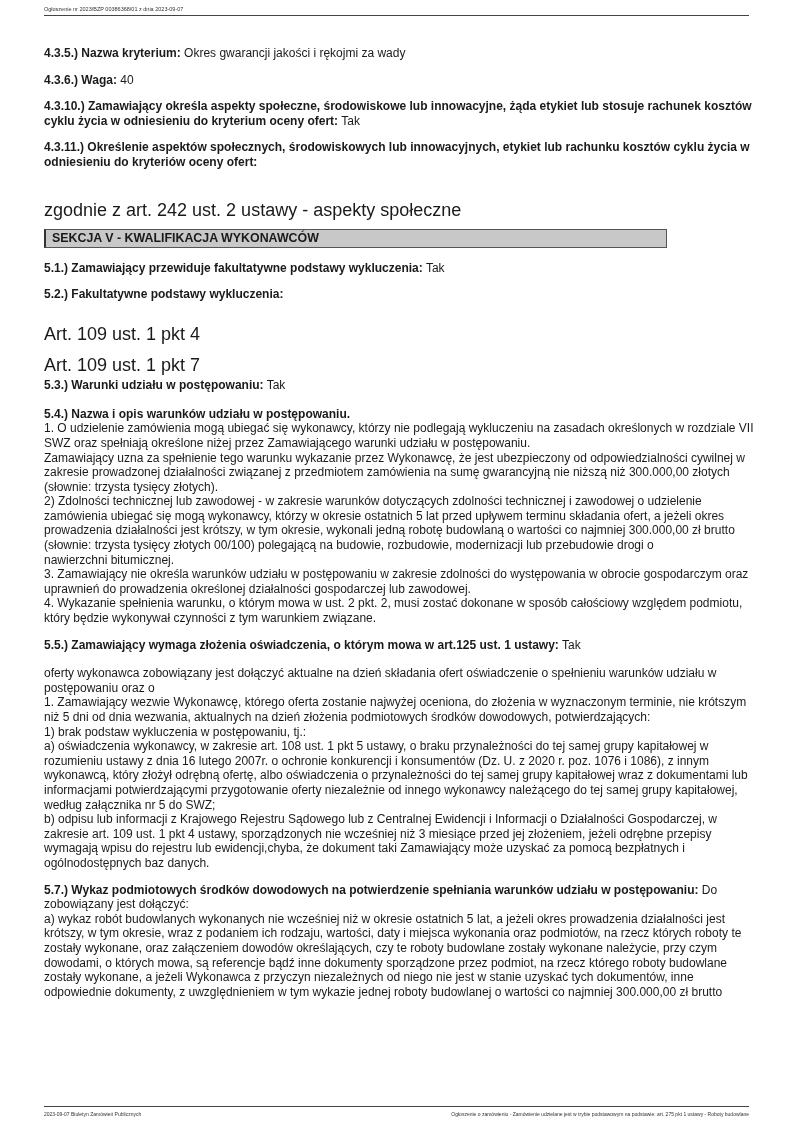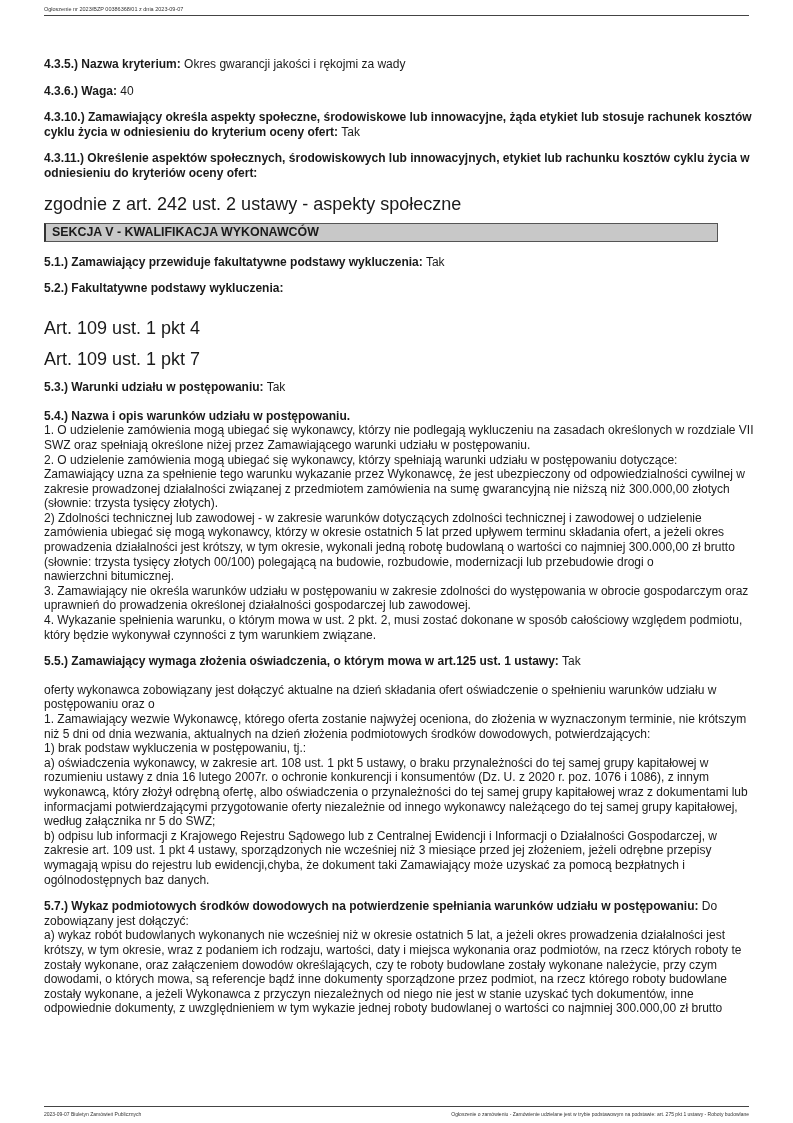--- a/index.html
+++ b/index.html
@@ -11,59 +11,58 @@
       position: absolute; left: 44px; top: 6px; width: 705px;
       font-size: 5.5px; color: #333;
       border-bottom: 1px solid #444; padding-bottom: 3px;
     }
     .page-footer {
       position: absolute; left: 44px; top: 1106px; width: 705px;
       border-top: 1px solid #444; padding-top: 4px;
       font-size: 5px; color: #333; display: flex; justify-content: space-between;
     }
     .content {
-      position: absolute; left: 44px; top: 57px; width: 710px;
+      position: absolute; left: 44px; top: 46px; width: 710px;
       font-size: 12px; line-height: 14.6px;
     }
     .item { margin: 0 0 12px 0; }
     .item .lbl { font-weight: bold; }
     .plain { margin: 0 0 12px 0; font-size: 18px; }
     .section-bar {
       background: #c8c8c8; border: 1px solid #555; border-left: 2px solid #333;
       font-weight: bold; font-size: 12.4px; padding: 1px 6px; margin: 0 0 13px 0;
-      width: 674px; box-sizing: border-box;
+      width: 623px; box-sizing: border-box;
     }
     .block .line { display: block; }
   </style>
 </head>
 <body>
 
 <div class="page-header">
   <span>Ogłoszenie nr 2023/BZP 00386368/01 z dnia 2023-09-07</span>
 </div>
 
 <div class="content">
   <p class="item"><span class="lbl">4.3.5.) Nazwa kryterium:</span><span> Okres gwarancji jakości i rękojmi za wady</span></p>
   <p class="item"><span class="lbl">4.3.6.) Waga:</span><span> 40</span></p>
   <p class="item"><span class="lbl">4.3.10.) Zamawiający określa aspekty społeczne, środowiskowe lub innowacyjne, żąda etykiet lub stosuje rachunek kosztów cyklu życia w odniesieniu do kryterium oceny ofert:</span><span> Tak</span></p>
-  <p class="item" style="margin-bottom:16px"><span class="lbl">4.3.11.) Określenie aspektów społecznych, środowiskowych lub innowacyjnych, etykiet lub rachunku kosztów cyklu życia w odniesieniu do kryteriów oceny ofert:</span><span></span></p>
+  <p class="item" style="margin-bottom:33px"><span class="lbl">4.3.11.) Określenie aspektów społecznych, środowiskowych lub innowacyjnych, etykiet lub rachunku kosztów cyklu życia w odniesieniu do kryteriów oceny ofert:</span><span></span></p>
   <p class="plain">zgodnie z art. 242 ust. 2 ustawy - aspekty społeczne</p>
 
   <div class="section-bar">SEKCJA V - KWALIFIKACJA WYKONAWCÓW</div>
 
   <p class="item" style="margin-bottom:12px"><span class="lbl">5.1.) Zamawiający przewiduje fakultatywne podstawy wykluczenia:</span><span> Tak</span></p>
   <p class="item" style="margin-bottom:25px"><span class="lbl">5.2.) Fakultatywne podstawy wykluczenia:</span></p>
   <p class="plain" style="margin-bottom:16px">Art. 109 ust. 1 pkt 4</p>
-  <p class="plain" style="margin-bottom:14px">Art. 109 ust. 1 pkt 7</p>
+  <p class="plain" style="margin-bottom:6px">Art. 109 ust. 1 pkt 7</p>
   <p class="item" style="margin-bottom:14px"><span class="lbl">5.3.) Warunki udziału w postępowaniu:</span><span> Tak</span></p>
 
   <div class="item block">
     <span class="line lbl">5.4.) Nazwa i opis warunków udziału w postępowaniu.</span>
     <span class="line">1. O udzielenie zamówienia mogą ubiegać się wykonawcy, którzy nie podlegają wykluczeniu na zasadach określonych w rozdziale VII SWZ oraz spełniają określone niżej przez Zamawiającego warunki udziału w postępowaniu.</span>
-    <span class="line">2. O udzielenie zamówienia mogą ubiegać się wykonawcy, którzy spełniają warunki udziału w postępowaniu dotyczące:</span>
     <span class="line">Zamawiający uzna za spełnienie tego warunku wykazanie przez Wykonawcę, że jest ubezpieczony od odpowiedzialności cywilnej w zakresie prowadzonej działalności związanej z przedmiotem zamówienia na sumę gwarancyjną nie niższą niż 300.000,00 złotych (słownie: trzysta tysięcy złotych).</span>
     <span class="line">2) Zdolności technicznej lub zawodowej - w zakresie warunków dotyczących zdolności technicznej i zawodowej o udzielenie zamówienia ubiegać się mogą wykonawcy, którzy w okresie ostatnich 5 lat przed upływem terminu składania ofert, a jeżeli okres prowadzenia działalności jest krótszy, w tym okresie, wykonali jedną robotę budowlaną o wartości co najmniej 300.000,00 zł brutto (słownie: trzysta tysięcy złotych 00/100) polegającą na budowie, rozbudowie, modernizacji lub przebudowie drogi o</span>
     <span class="line">nawierzchni bitumicznej.</span>
     <span class="line">3. Zamawiający nie określa warunków udziału w postępowaniu w zakresie zdolności do występowania w obrocie gospodarczym oraz uprawnień do prowadzenia określonej działalności gospodarczej lub zawodowej.</span>
     <span class="line">4. Wykazanie spełnienia warunku, o którym mowa w ust. 2 pkt. 2, musi zostać dokonane w sposób całościowy względem podmiotu, który będzie wykonywał czynności z tym warunkiem związane.</span>
   </div>
 
   <p class="item" style="margin-bottom:14px"><span class="lbl">5.5.) Zamawiający wymaga złożenia oświadczenia, o którym mowa w art.125 ust. 1 ustawy:</span><span> Tak</span></p>
 
   <div class="item block">

